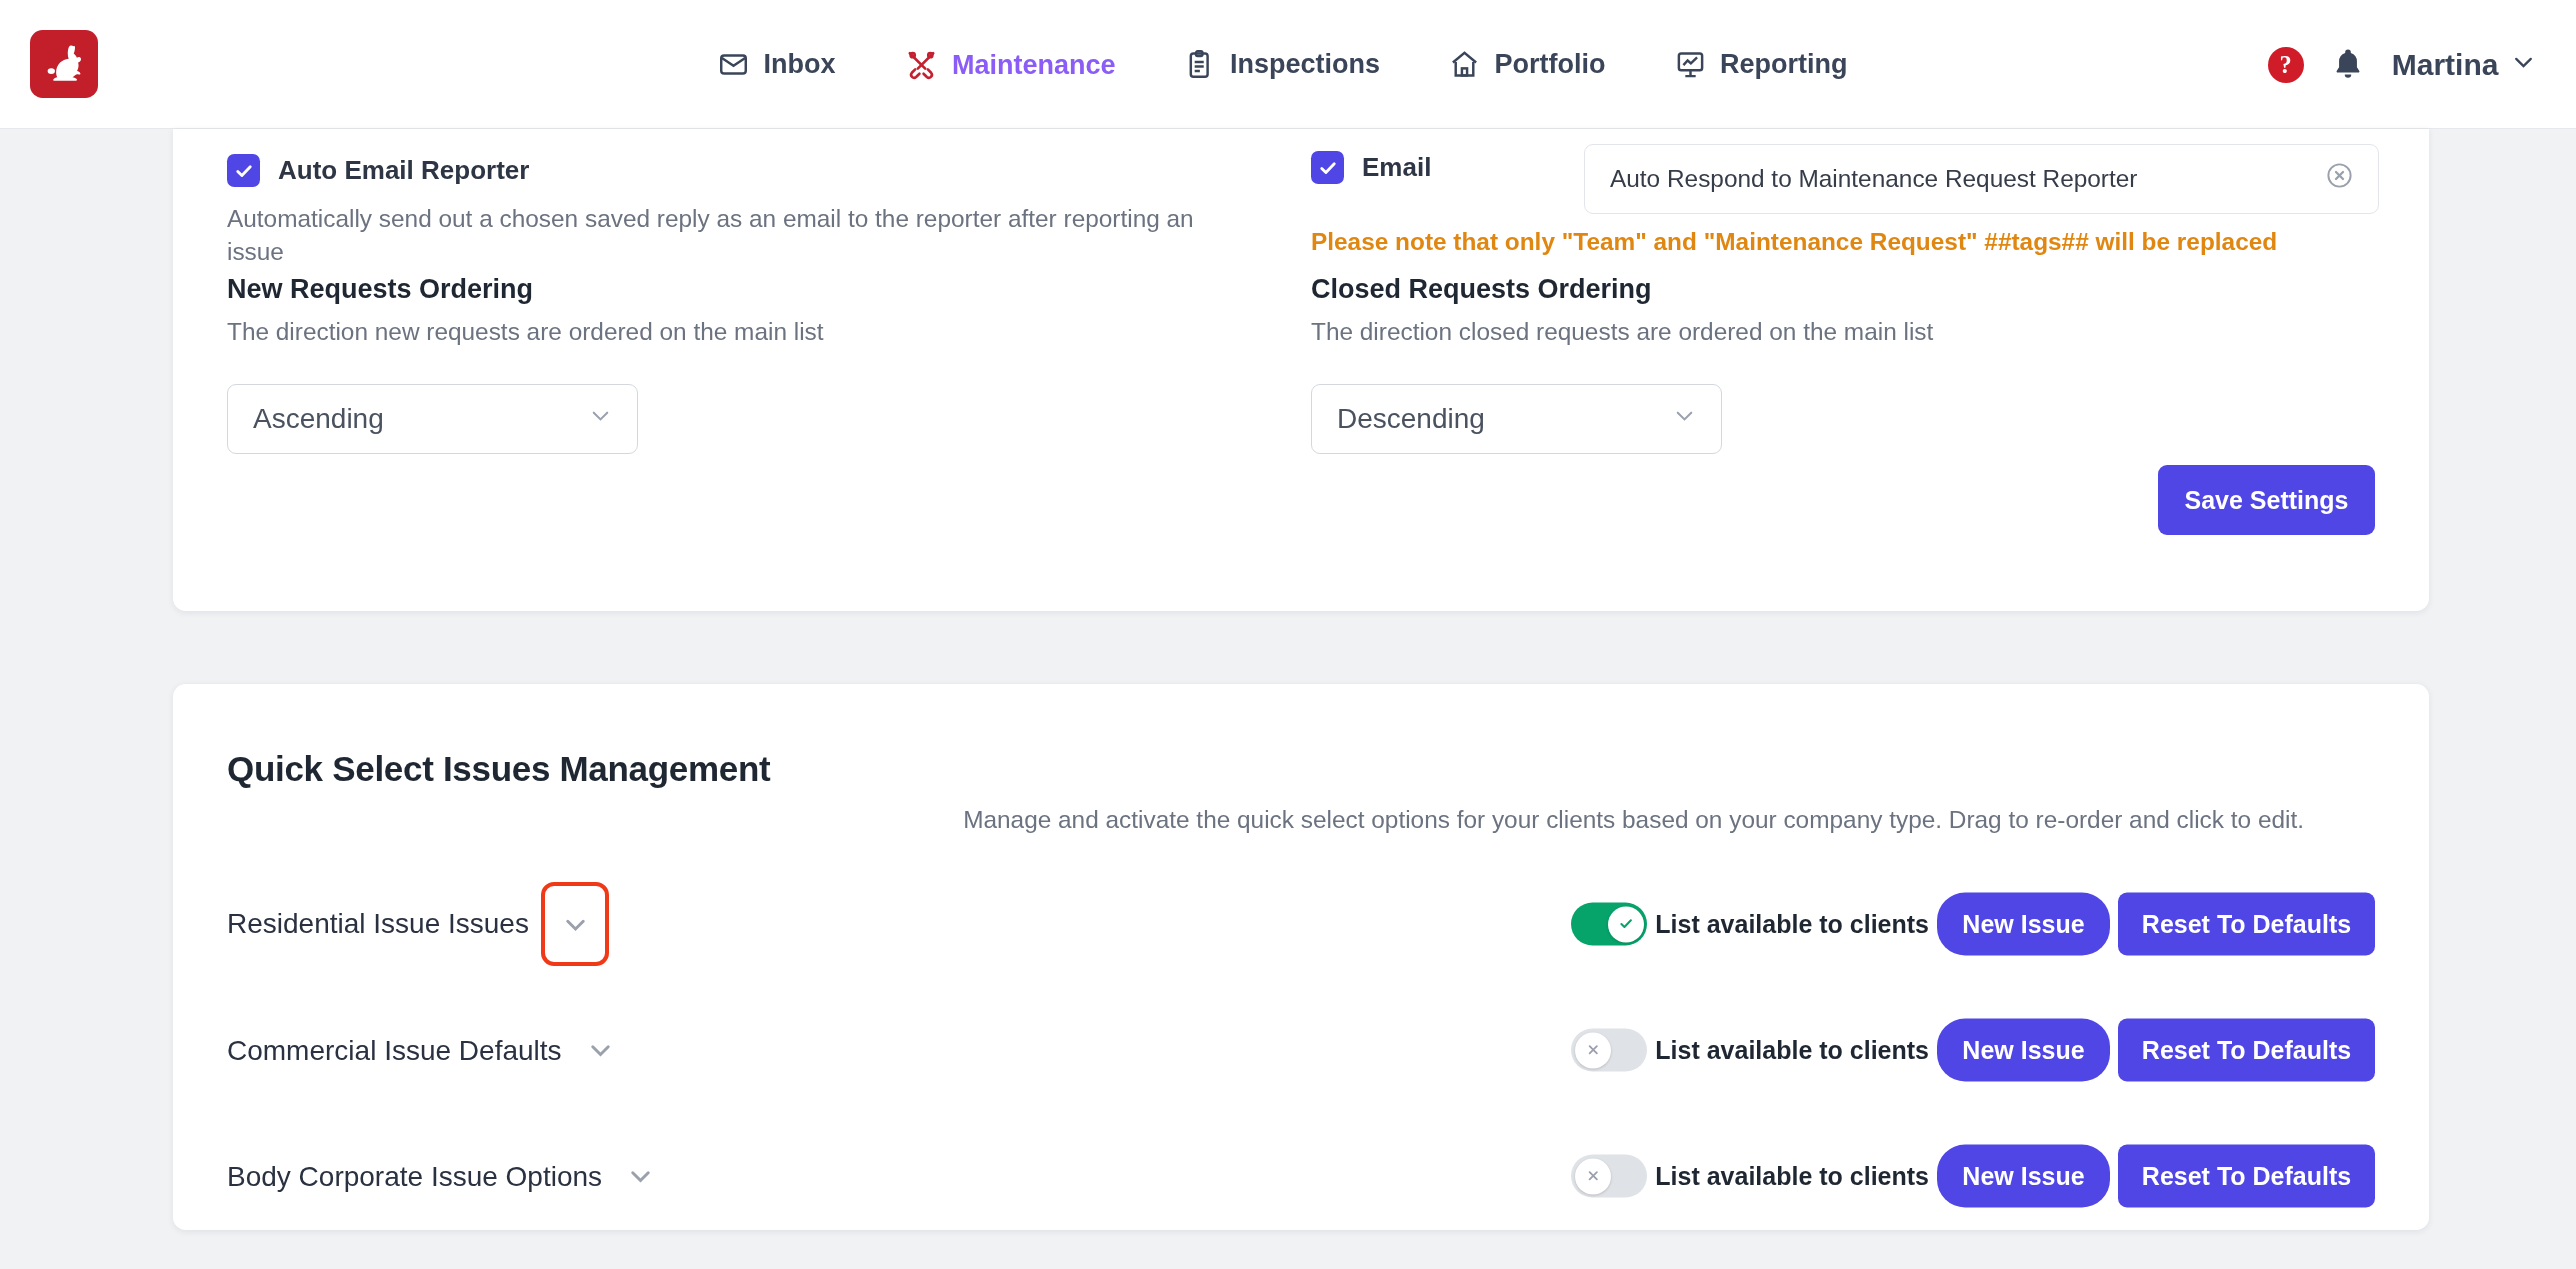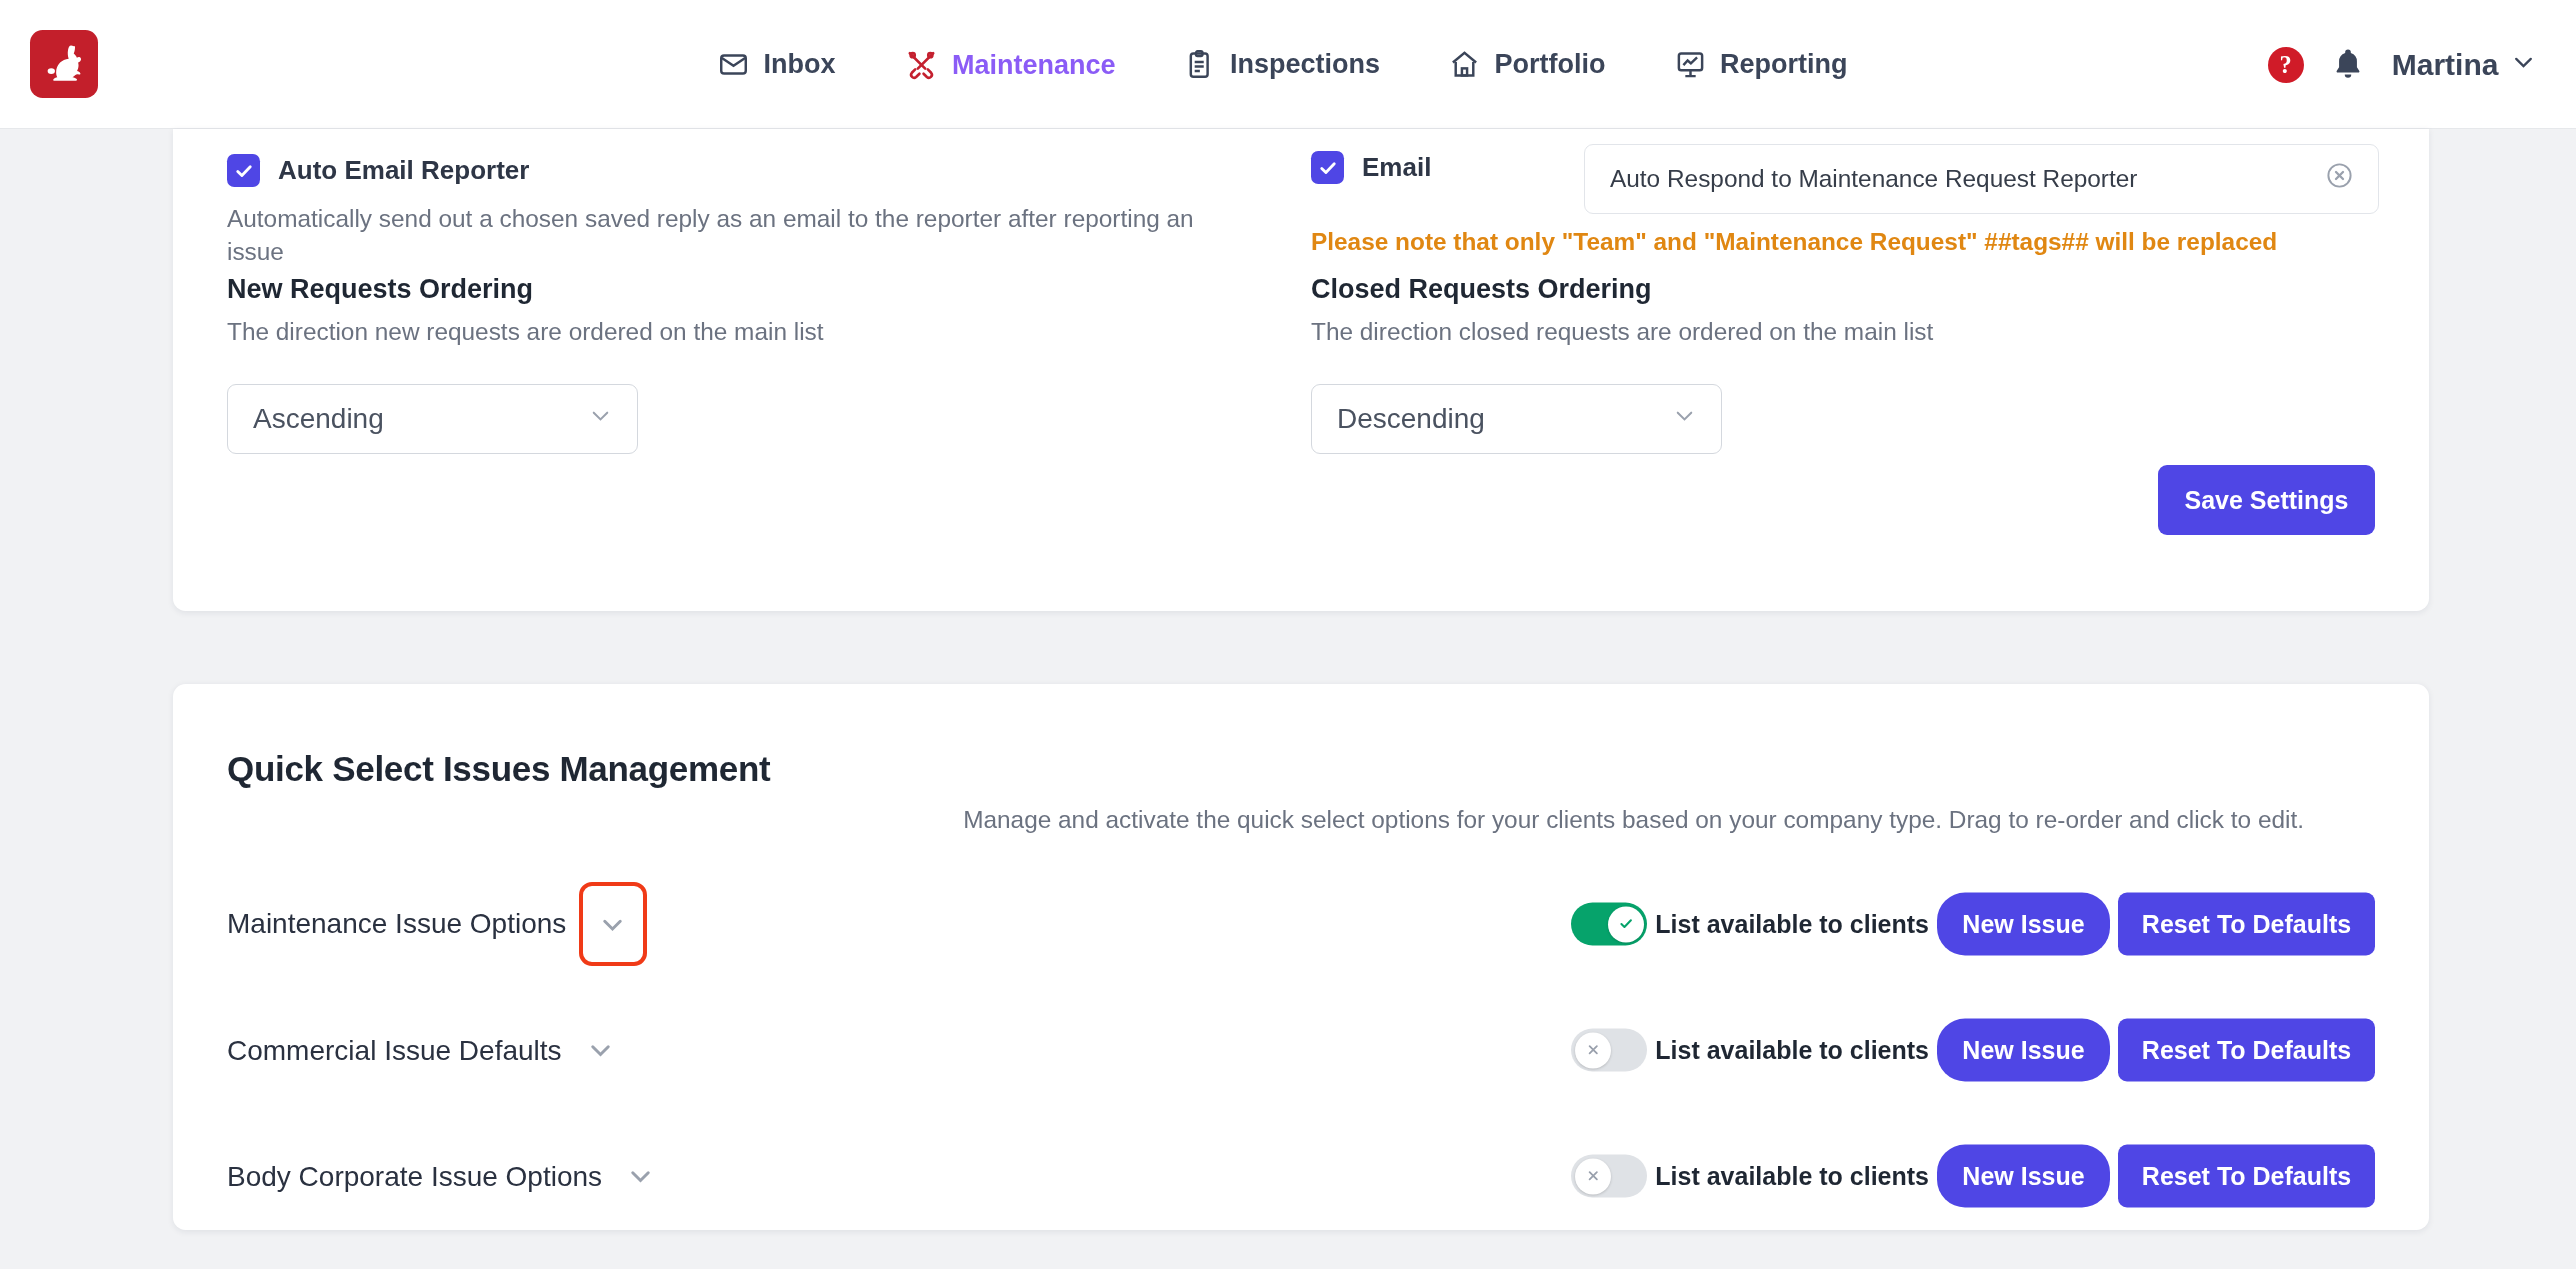--- a/index.html
+++ b/index.html
@@ -308,21 +308,21 @@
 </div>
 
 <div class="card" id="card-quick">
 
   <div class="sec-title" style="position:absolute; left:54px; top:65px;">Quick Select Issues Management</div>
 
   <div class="sec-sub" style="position:absolute; left:54px; top:122px; width:2077px;">Manage and activate the quick select options for your clients based on your company type. Drag to re-order and click to edit.</div>
 
   <div class="opt-row" style="top:201px;">
     <div class="opt-label">
-      <span>Maintenance Issue Options</span>
+      <span>Residential Issue Issues</span>
       <span class="chev-box highlight">
         <svg width="31" height="31" viewBox="0 0 24 24" fill="none" stroke="#9aa1ad" stroke-width="2.3" stroke-linecap="round">
           <path d="M6 9.5l6 6 6-6"></path>
         </svg>
       </span>
     </div>
     <div class="row-right">
       <div class="toggle on">
         <div class="knob">
           <svg width="16.3" height="16.3" viewBox="0 0 24 24" fill="none" stroke="#06a36b" stroke-width="3" stroke-linecap="round" stroke-linejoin="round">

